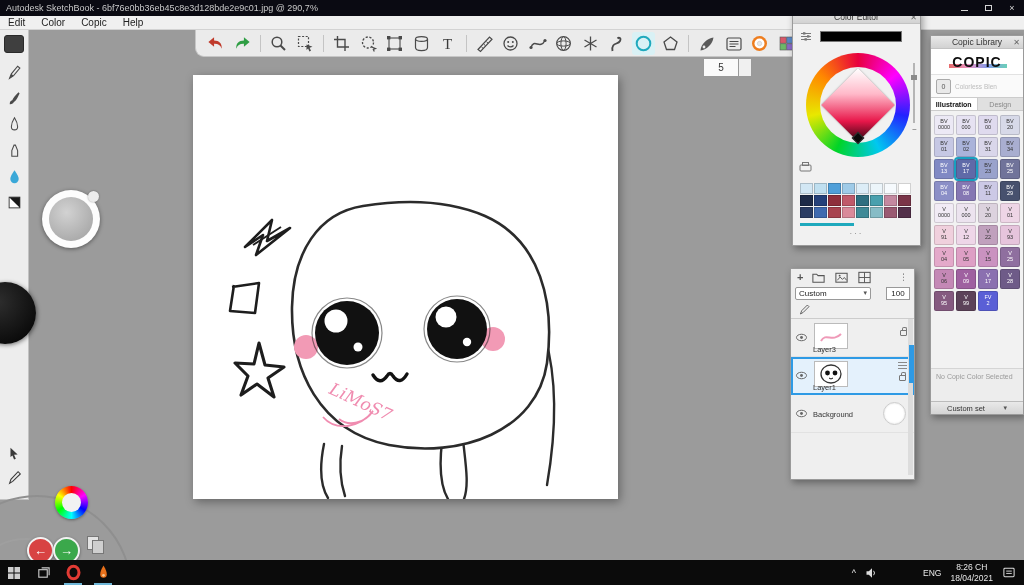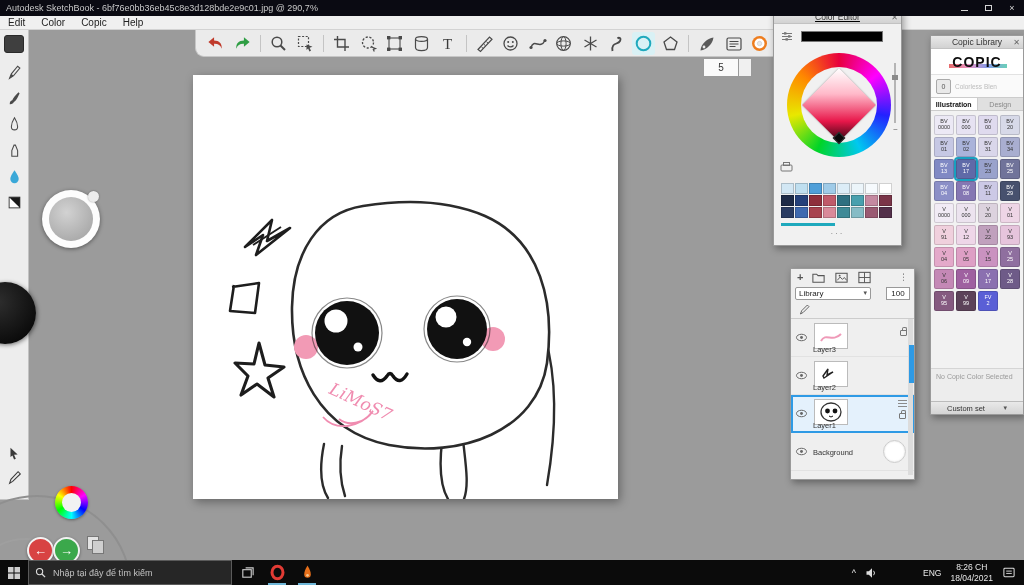--- a/index.html
+++ b/index.html
@@ -67,21 +67,21 @@
   .round-btn.undo{left:27px;top:537px;background:#d84343;}
   .round-btn.redo{left:53px;top:537px;background:#3ba84b;}
 
   
   .panel{position:absolute;background:#f1f1f1;border:1px solid #9a9a9a;box-shadow:2px 3px 7px rgba(0,0,0,.35);z-index:20;}
   .p-header{height:13px;background:linear-gradient(#e9e9e9,#d2d2d2);font-size:8.5px;color:#333;
             display:flex;align-items:center;justify-content:center;position:relative;border-bottom:1px solid #c2c2c2;}
   .p-close{position:absolute;right:3px;top:0;font-size:8px;color:#666;line-height:13px;}
 
   
-  .ce-panel{left:773px;top:10px;width:129px;height:236px;text-decoration:underline;}
+  .ce-panel{left:792px;top:10px;width:129px;height:236px;}
   .ce-colorbar{position:absolute;left:27px;top:20px;width:82px;height:11px;border:1px solid #777;}
   .ce-slider-icon{position:absolute;left:7px;top:20px;}
   .ce-wheel{position:absolute;left:13px;top:42px;width:104px;height:104px;border-radius:50%;
             background:conic-gradient(from 0deg,#e8003d,#f0f,#2222ff,#00c8f0,#00d428,#e8e800,#ff8800,#e8003d);}
   .ce-wheel .hole{position:absolute;left:14px;top:14px;width:76px;height:76px;border-radius:50%;background:#f1f1f1;}
   .ce-diamond{position:absolute;left:50%;top:50%;width:52px;height:52px;transform:translate(-50%,-50%) rotate(45deg);
               background:linear-gradient(135deg,#ffffff 0%,#ffb9c9 35%,#e8174a 72%,#2c040e 100%);box-shadow:0 0 2px rgba(0,0,0,.35);}
   .ce-marker{position:absolute;left:50%;top:50%;width:9px;height:9px;background:#0a0a0a;border:1.5px solid #3a3a3a;
              transform:translate(-50%,-50%) translateY(33px) rotate(45deg);}
   .ce-vslider{position:absolute;right:5px;top:52px;width:2px;height:60px;background:#b5b5b5;}
@@ -739,21 +739,21 @@
       <span>
           <svg class="icon-svg" width="15" height="15" viewBox="0 0 16 16">
             <rect x="2" y="2.5" width="12" height="11" fill="none" stroke="#555" stroke-width="1.1"></rect>
             <path d="M2 8 h12 M8 2.5 v11" stroke="#555" stroke-width="1"></path>
           </svg>
         </span>
       <span class="lp-menu">⋮</span>
     </div>
     <div class="lp-blend">
       <div class="lp-dropdown">
-        <span>Library</span>
+        <span>Custom</span>
         <span class="caret">▾</span>
       </div>
       <div class="lp-opacity">100</div>
     </div>
     <div class="lp-pencil-row">
       <span>
           <svg class="icon-svg" width="13" height="13" viewBox="0 0 16 16">
             <path d="M3 13.5 L4.5 9.5 L11.5 2.5 L13.5 4.5 L6.5 11.5 Z" fill="none" stroke="#555" stroke-width="1.1"></path>
           </svg>
         </span>
@@ -768,34 +768,20 @@
           </span>
         <span class="layer-thumb">
             <svg class="icon-svg" width="32" height="24" viewBox="0 0 32 24">
               <path d="M6 17 C11 8 17 19 26 10" stroke="#ef9ab8" fill="none" stroke-width="2"></path>
             </svg>
           </span>
         <span class="layer-name">Layer3</span>
         <span class="row-side">
             <span class="lock"></span>
           </span>
-      </div>
-      <div class="layer-row">
-        <span class="eye">
-            <svg class="icon-svg" width="13" height="9" viewBox="0 0 14 10">
-              <ellipse cx="7" cy="5" rx="5.6" ry="3.6" fill="none" stroke="#666" stroke-width="1.1"></ellipse>
-              <circle cx="7" cy="5" r="1.6" fill="#666"></circle>
-            </svg>
-          </span>
-        <span class="layer-thumb">
-            <svg class="icon-svg" width="32" height="24" viewBox="0 0 32 24">
-              <path d="M8 14 L13 7 L12 13 L18 10 L9 16 Z" stroke="#222" fill="none" stroke-width="1.4"></path>
-            </svg>
-          </span>
-        <span class="layer-name">Layer2</span>
       </div>
       <div class="layer-row selected">
         <span class="eye">
             <svg class="icon-svg" width="13" height="9" viewBox="0 0 14 10">
               <ellipse cx="7" cy="5" rx="5.6" ry="3.6" fill="none" stroke="#666" stroke-width="1.1"></ellipse>
               <circle cx="7" cy="5" r="1.6" fill="#666"></circle>
             </svg>
           </span>
         <span class="layer-thumb">
             <svg class="icon-svg" width="32" height="24" viewBox="0 0 32 24">
@@ -828,29 +814,20 @@
 
   <div class="taskbar">
     <span class="tb-start">
         <svg class="icon-svg" width="14" height="14" viewBox="0 0 14 14">
           <rect x="1" y="1" width="5.5" height="5.5" fill="#cfcfcf"></rect>
           <rect x="7.5" y="1" width="5.5" height="5.5" fill="#cfcfcf"></rect>
           <rect x="1" y="7.5" width="5.5" height="5.5" fill="#cfcfcf"></rect>
           <rect x="7.5" y="7.5" width="5.5" height="5.5" fill="#cfcfcf"></rect>
         </svg>
       </span>
-    <div class="tb-search">
-      <span>
-          <svg class="icon-svg" width="11" height="11" viewBox="0 0 12 12">
-            <circle cx="5" cy="5" r="3.4" fill="none" stroke="#ddd" stroke-width="1.2"></circle>
-            <path d="M7.6 7.6 L11 11" stroke="#ddd" stroke-width="1.4"></path>
-          </svg>
-        </span>
-      <input placeholder="Nhập tại đây để tìm kiếm" style="">
-    </div>
     <span class="tb-ico">
         <svg class="icon-svg" width="15" height="15" viewBox="0 0 16 16">
           <rect x="3" y="5" width="9" height="8" fill="none" stroke="#ccc" stroke-width="1.2"></rect>
           <path d="M6 3 h8 v8" fill="none" stroke="#ccc" stroke-width="1.2"></path>
         </svg>
       </span>
     <span class="tb-ico active">
         <svg class="icon-svg" width="17" height="17" viewBox="0 0 17 17">
           <ellipse cx="8.5" cy="8.5" rx="5.5" ry="6.2" fill="none" stroke="#e23b34" stroke-width="3"></ellipse>
         </svg>

